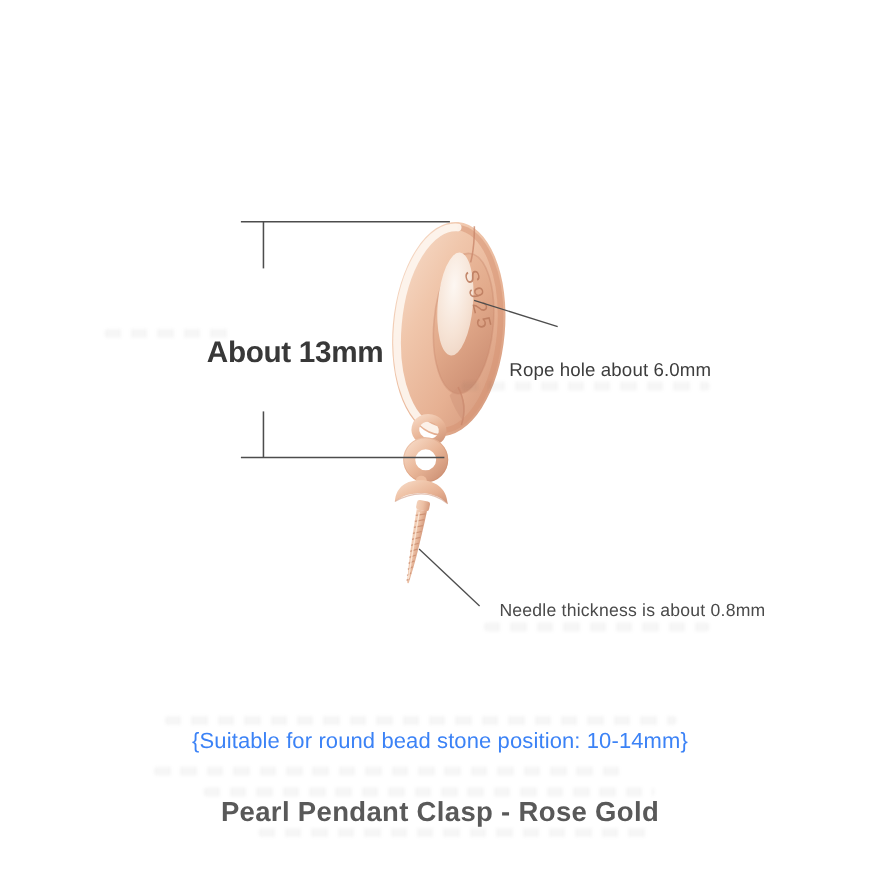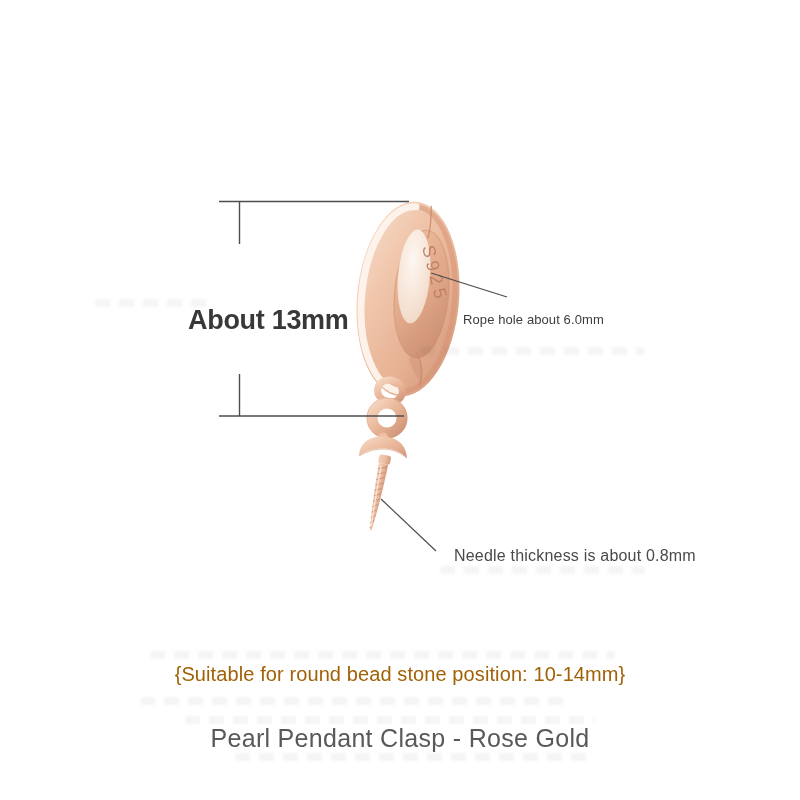--- a/index.html
+++ b/index.html
@@ -6,34 +6,34 @@
   body { width:800px; height:800px; font-family:"Liberation Sans", sans-serif; }
   .canvas { position:relative; width:800px; height:800px; background:#ffffff; overflow:hidden; }
   .canvas svg { position:absolute; left:0; top:0; }
 
   .label { position:absolute; white-space:nowrap; line-height:1.1; }
   .height-label {
     left:188px; top:291px;
     font-size:27px; font-weight:700; letter-spacing:-0.3px; color:#383838;margin-top:15px;
   }
   .rope-label {
-    left:463px; top:313px;
-    font-size:13px; font-weight:500; letter-spacing:0.1px; color:#3d3d3d;
+    left:463px; top:328px;
+    font-size:17px; font-weight:500; letter-spacing:0.1px; color:#3d3d3d;
   }
   .needle-label {
     left:454px; top:547px;
     font-size:16px; font-weight:500; letter-spacing:0.2px; color:#4a4a4a;
   }
   .note {
     position:absolute; left:0; right:0; top:663px; text-align:center;
-    font-size:20px; font-weight:500; letter-spacing:0.1px; color:#a16207;
+    font-size:20px; font-weight:500; letter-spacing:0.1px; color:#3b82f6;
   }
   .title {
     position:absolute; left:0; right:0; top:724px; text-align:center;
-    font-size:25px; font-weight:400; letter-spacing:0.3px; color:#595959;
+    font-size:25px; font-weight:700; letter-spacing:0.3px; color:#595959;
   }
 
   
   .wm {
     position:absolute; height:8px; border-radius:3px;
     background:repeating-linear-gradient(90deg, rgba(70,70,70,0.05) 0 15px, rgba(0,0,0,0) 15px 24px);
     filter:blur(1.3px); pointer-events:none;
   }
   .wm1 { left:95px;  top:299px; width:115px; }
   .wm2 { left:420px; top:347px; width:225px; }

